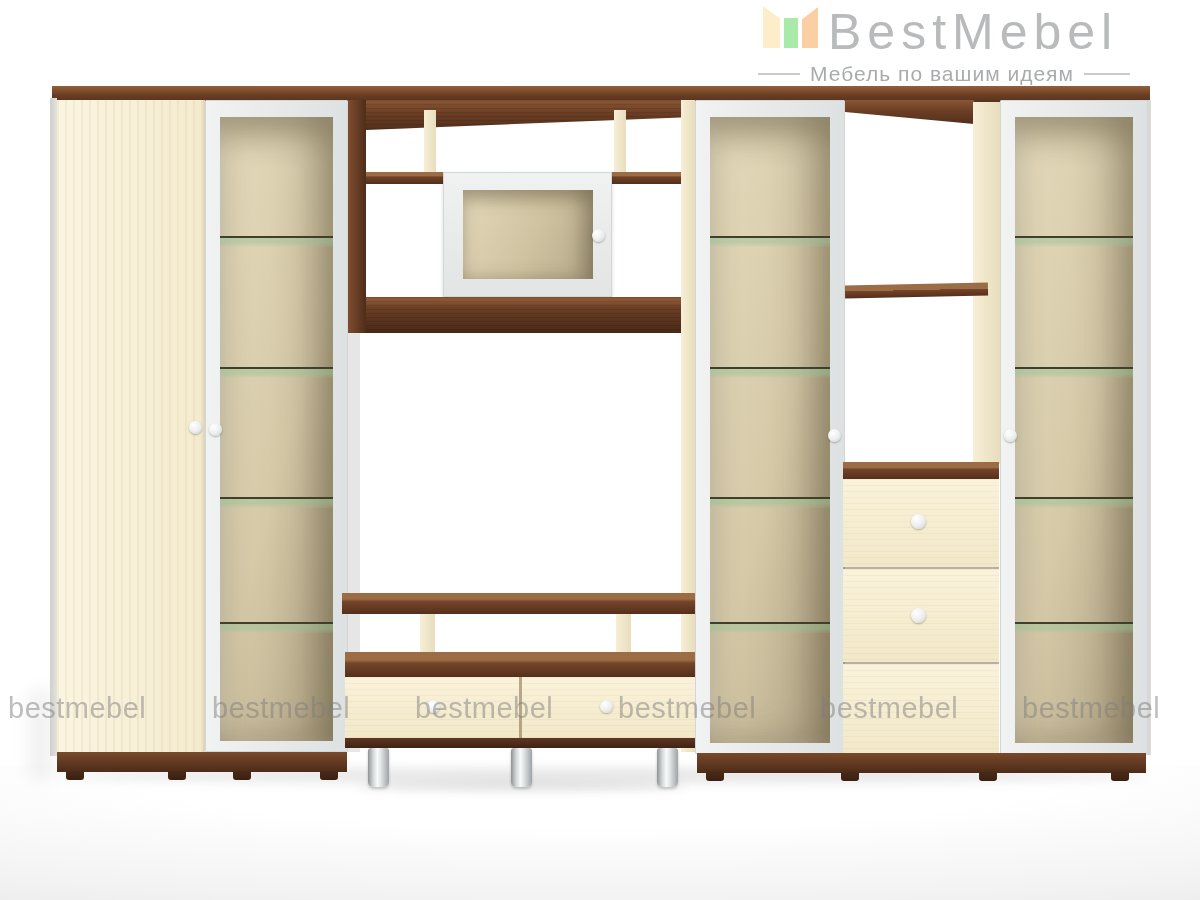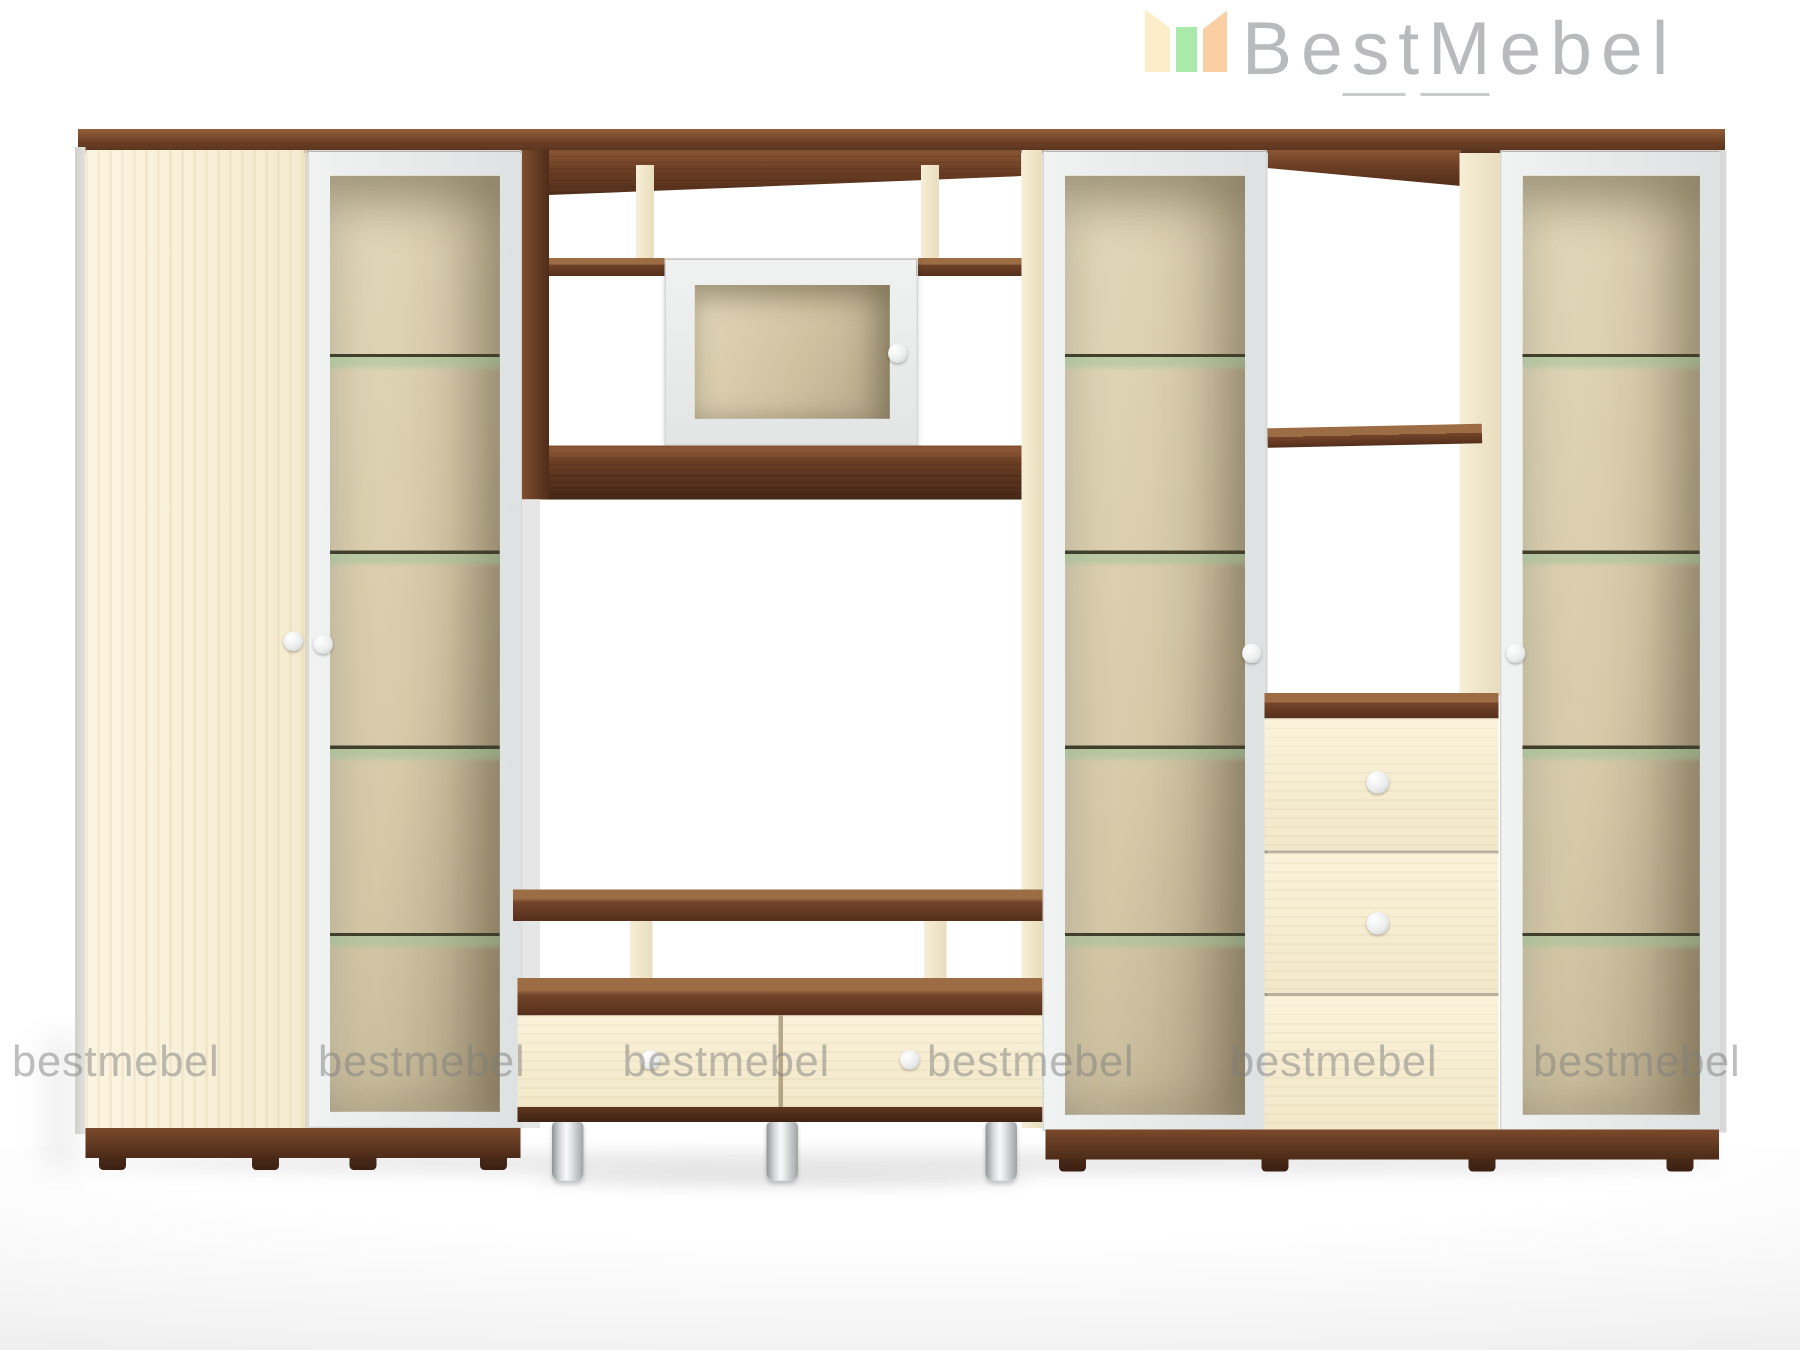--- a/index.html
+++ b/index.html
@@ -81,20 +81,21 @@
 
   <header class="a logo">
     <div>
       <i class="lb1"></i>
       <i class="lb2"></i>
       <i class="lb3"></i>
     </div>
     <div class="logo-text">BestMebel</div>
     <div class="logo-tagrow">
       <span class="tl"></span>
+      <span class="tag">Мебель по вашим идеям</span>
       <span class="tl" style="width:46px;"></span>
     </div>
   </header>
 
   <div class="a" style="left:0;top:0;width:1200px;height:900px;">
 
     <i class="a" style="left:52px;top:86px;width:1098px;height:16px;background:linear-gradient(180deg,#936038,#6b3e24 55%,#56321d);"></i>
     <i class="a" style="left:50px;top:98px;width:7px;height:658px;background:linear-gradient(90deg,#cfcfcc,#e2e2df);"></i>
     <i class="a" style="left:1146px;top:100px;width:5px;height:655px;background:#d9d9d6;"></i>
 

